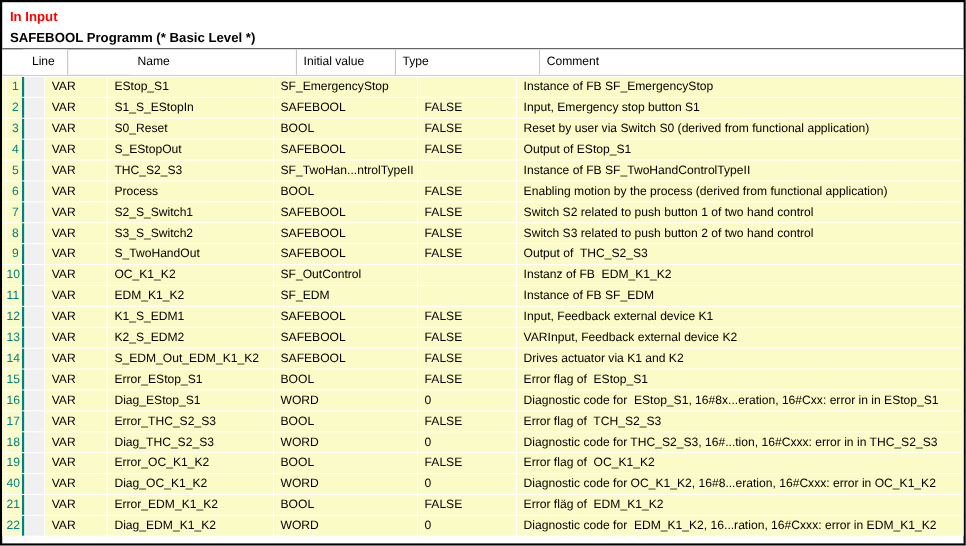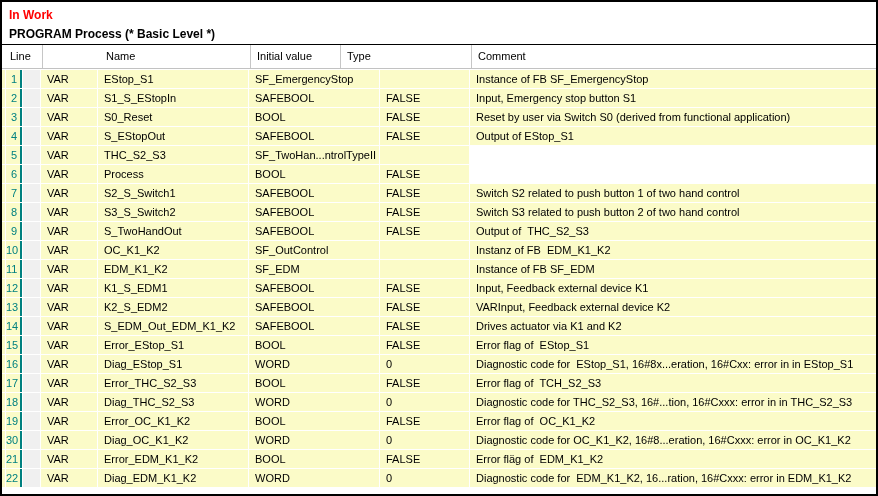--- a/index.html
+++ b/index.html
@@ -10,21 +10,21 @@
     background:#fff;
     border:2px solid #000;
     position:relative; overflow:hidden;
   }
   .titlebar { padding:6px 0 0 7px; height:42px; }
   .status-text { font-size:12px; font-weight:bold; color:var(--status-color,#f00); }
   .program-title { font-size:12px; font-weight:bold; color:#000; margin-top:5px; white-space:pre; }
   .vartable { border-top:1px solid #000; }
   .thead {
     display:flex; height:24px; background:#fff;
-    border-bottom:1px solid #c2c2c2; align-items:stretch;
+    border-bottom:1px solid #c2c2c2; align-items:stretch;padding-left:19px;
   }
   .hcell {
     font-size:11px; color:#000; line-height:23px;
     padding-left:6px; border-right:1px solid #c6c6c6;
     white-space:pre; overflow:hidden; background:#fff;
   }
   .h0 { width:41px; padding-left:8px; }
   .h1 { width:57px;margin-top:36px; }
   .h2 { width:151px; }
   .h3 { width:131px; }
@@ -49,22 +49,22 @@
   .cell.name { width:150px; }
   .cell.type { width:130px; }
   .cell.init { width:89px; }
   .cell.comment { flex:1; margin-right:0; }
 </style>
 </head>
 <body>
 
 <div class="window">
   <div class="titlebar">
-    <div class="status-text">In Work</div>
-    <div class="program-title">PROGRAM Process (* Basic Level *)</div>
+    <div class="status-text">In Input</div>
+    <div class="program-title">SAFEBOOL Programm (* Basic Level *)</div>
   </div>
   <div class="vartable">
     <div class="thead">
         <div class="hcell h0">Line</div>
         <div class="hcell h1">Scope</div>
         <div class="hcell h2">Name</div>
         <div class="hcell h4">Initial value</div>
         <div class="hcell h3">Type</div>
         <div class="hcell h5">Comment</div>
       </div>
@@ -110,29 +110,31 @@
           <div class="cell comment">Output of EStop_S1</div>
         </div>
         <div class="row">
           <div class="cell edge"></div>
           <div class="cell line">5</div>
           <div class="cell spacer"></div>
           <div class="cell scope">VAR</div>
           <div class="cell name">THC_S2_S3</div>
           <div class="cell type">SF_TwoHan...ntrolTypeII</div>
           <div class="cell init"></div>
+          <div class="cell comment">Instance of FB SF_TwoHandControlTypeII</div>
         </div>
         <div class="row">
           <div class="cell edge"></div>
           <div class="cell line">6</div>
           <div class="cell spacer"></div>
           <div class="cell scope">VAR</div>
           <div class="cell name">Process</div>
           <div class="cell type">BOOL</div>
           <div class="cell init">FALSE</div>
+          <div class="cell comment">Enabling motion by the process (derived from functional application)</div>
         </div>
         <div class="row">
           <div class="cell edge"></div>
           <div class="cell line">7</div>
           <div class="cell spacer"></div>
           <div class="cell scope">VAR</div>
           <div class="cell name">S2_S_Switch1</div>
           <div class="cell type">SAFEBOOL</div>
           <div class="cell init">FALSE</div>
           <div class="cell comment">Switch S2 related to push button 1 of two hand control</div>
@@ -252,21 +254,21 @@
           <div class="cell line">19</div>
           <div class="cell spacer"></div>
           <div class="cell scope">VAR</div>
           <div class="cell name">Error_OC_K1_K2</div>
           <div class="cell type">BOOL</div>
           <div class="cell init">FALSE</div>
           <div class="cell comment">Error flag of  OC_K1_K2</div>
         </div>
         <div class="row">
           <div class="cell edge"></div>
-          <div class="cell line">30</div>
+          <div class="cell line">40</div>
           <div class="cell spacer"></div>
           <div class="cell scope">VAR</div>
           <div class="cell name">Diag_OC_K1_K2</div>
           <div class="cell type">WORD</div>
           <div class="cell init">0</div>
           <div class="cell comment">Diagnostic code for OC_K1_K2, 16#8...eration, 16#Cxxx: error in OC_K1_K2</div>
         </div>
         <div class="row">
           <div class="cell edge"></div>
           <div class="cell line">21</div>

